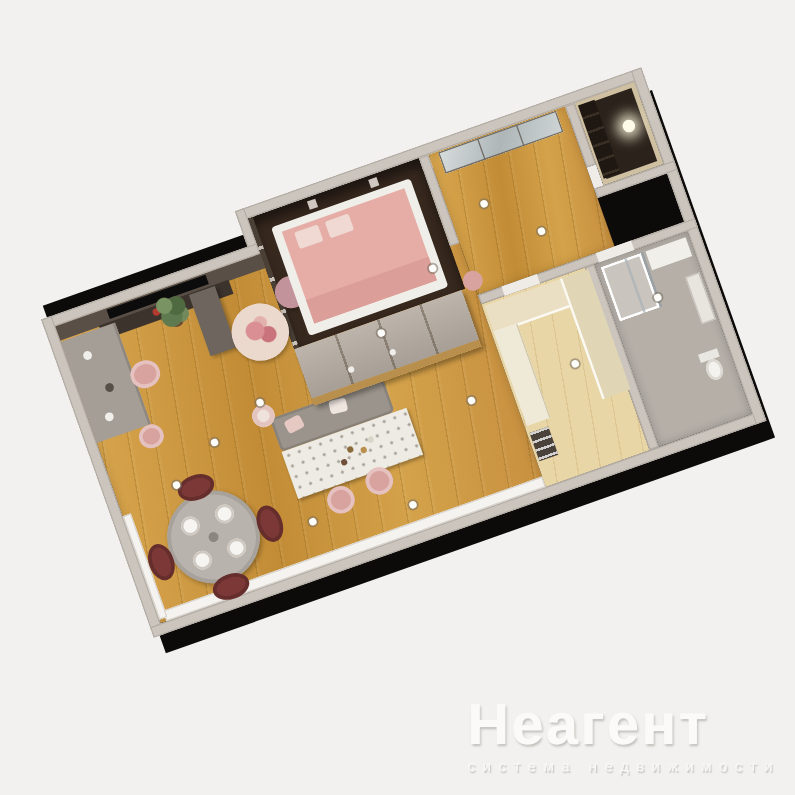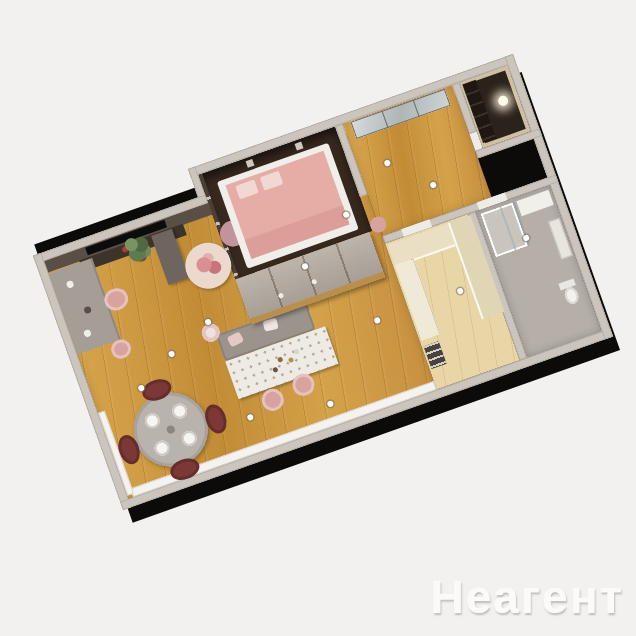--- a/index.html
+++ b/index.html
@@ -288,15 +288,16 @@
     <div class="abs ldot ld-7"></div>
     <div class="abs ldot ld-8"></div>
     <div class="abs ldot ld-9"></div>
     <div class="abs ldot ld-10"></div>
     <div class="abs ldot ld-11"></div>
     <div class="abs ldot ld-12"></div>
   </div>
 
   <div class="watermark">
     <div class="wm-title">Неагент</div>
+    <div class="wm-sub">система недвижимости</div>
   </div>
 
 </div>
 
 </body></html>

